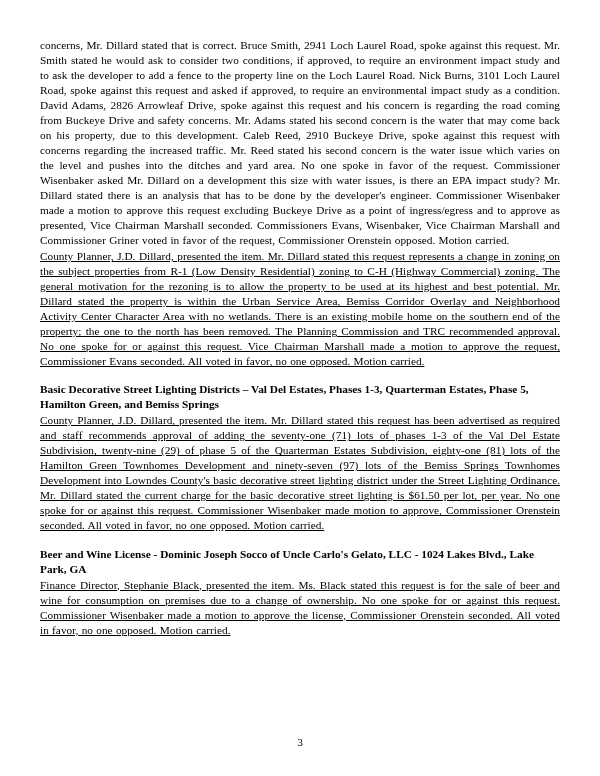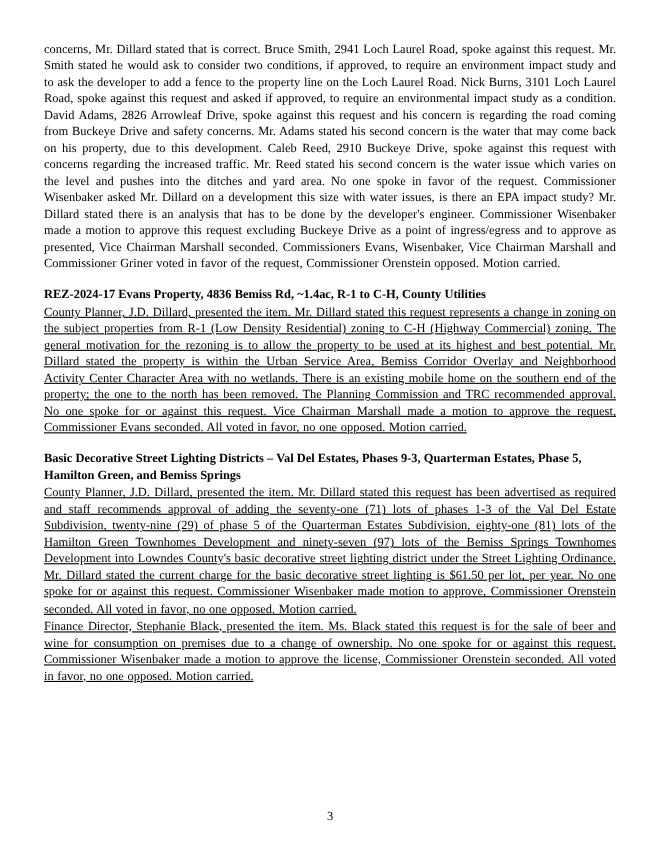--- a/index.html
+++ b/index.html
@@ -51,26 +51,26 @@
     font-size: 11.3px;
   }
 </style>
 </head>
 <body>
 
 <div class="page">
 
   <p class="para">concerns, Mr. Dillard stated that is correct.  Bruce Smith, 2941 Loch Laurel Road, spoke against this request.  Mr. Smith stated he would ask to consider two conditions, if approved, to require an environment impact study and to ask the developer to add a fence to the property line on the Loch Laurel Road.  Nick Burns, 3101 Loch Laurel Road, spoke against this request and asked if approved, to require an environmental impact study as a condition. David Adams, 2826 Arrowleaf Drive, spoke against this request and his concern is regarding the road coming from Buckeye Drive and safety concerns.  Mr. Adams stated his second concern is the water that may come back on his property, due to this development.  Caleb Reed, 2910 Buckeye Drive, spoke against this request with concerns regarding the increased traffic.  Mr. Reed stated his second concern is the water issue which varies on the level and pushes into the ditches and yard area.  No one spoke in favor of the request.  Commissioner Wisenbaker asked Mr. Dillard on a development this size with water issues, is there an EPA impact study?  Mr. Dillard stated there is an analysis that has to be done by the developer's engineer.  Commissioner Wisenbaker made a motion to approve this request excluding Buckeye Drive as a point of ingress/egress and to approve as presented, Vice Chairman Marshall seconded.  Commissioners Evans, Wisenbaker, Vice Chairman Marshall and Commissioner Griner voted in favor of the request, Commissioner Orenstein opposed.  Motion carried.</p>
 
-  <p class="heading gap-before-heading">REZ-2024-17 Evans Property, 4836 Bemiss Rd, ~1.4ac, R-1 to C-H, County Utilities</p>
 
   <p class="para gap-after-heading">County Planner, J.D. Dillard, presented the item.  Mr. Dillard stated this request represents a change in zoning on the subject properties from R-1 (Low Density Residential) zoning to C-H (Highway Commercial) zoning.  The general motivation for the rezoning is to allow the property to be used at its highest and best potential.  Mr. Dillard stated the property is within the Urban Service Area, Bemiss Corridor Overlay and Neighborhood Activity Center Character Area with no wetlands.  There is an existing mobile home on the southern end of the property; the one to the north has been removed.  The Planning Commission and TRC recommended approval.  No one spoke for or against this request.  Vice Chairman Marshall made a motion to approve the request, Commissioner Evans seconded.  All voted in favor, no one opposed.  Motion carried.</p>
 
-  <p class="heading gap-before-heading">Basic Decorative Street Lighting Districts – Val Del Estates, Phases 9-3, Quarterman Estates, Phase 5, Hamilton Green, and Bemiss Springs</p>
+  <p class="heading gap-before-heading">Basic Decorative Street Lighting Districts – Val Del Estates, Phases 1-3, Quarterman Estates, Phase 5, Hamilton Green, and Bemiss Springs</p>
 
   <p class="para gap-after-heading">County Planner, J.D. Dillard, presented the item.  Mr. Dillard stated this request has been advertised as required and staff recommends approval of adding the seventy-one (71) lots of phases 1-3 of the Val Del Estate Subdivision, twenty-nine (29) of phase 5 of the Quarterman Estates Subdivision, eighty-one (81) lots of the Hamilton Green Townhomes Development and ninety-seven (97) lots of the Bemiss Springs Townhomes Development into Lowndes County's basic decorative street lighting district under the Street Lighting Ordinance.  Mr. Dillard stated the current charge for the basic decorative street lighting is $61.50 per lot, per year.  No one spoke for or against this request.  Commissioner Wisenbaker made motion to approve, Commissioner Orenstein seconded.  All voted in favor, no one opposed.  Motion carried.</p>
 
+  <p class="heading gap-before-heading">Beer and Wine License - Dominic Joseph Socco of Uncle Carlo's Gelato, LLC - 1024 Lakes Blvd., Lake Park, GA</p>
 
   <p class="para gap-after-heading">Finance Director, Stephanie Black, presented the item.  Ms. Black stated this request is for the sale of beer and wine for consumption on premises due to a change of ownership.  No one spoke for or against this request.  Commissioner Wisenbaker made a motion to approve the license, Commissioner Orenstein seconded.  All voted in favor, no one opposed.  Motion carried.</p>
 
   <div class="page-number">3</div>
 
 </div>
 
 </body></html>

